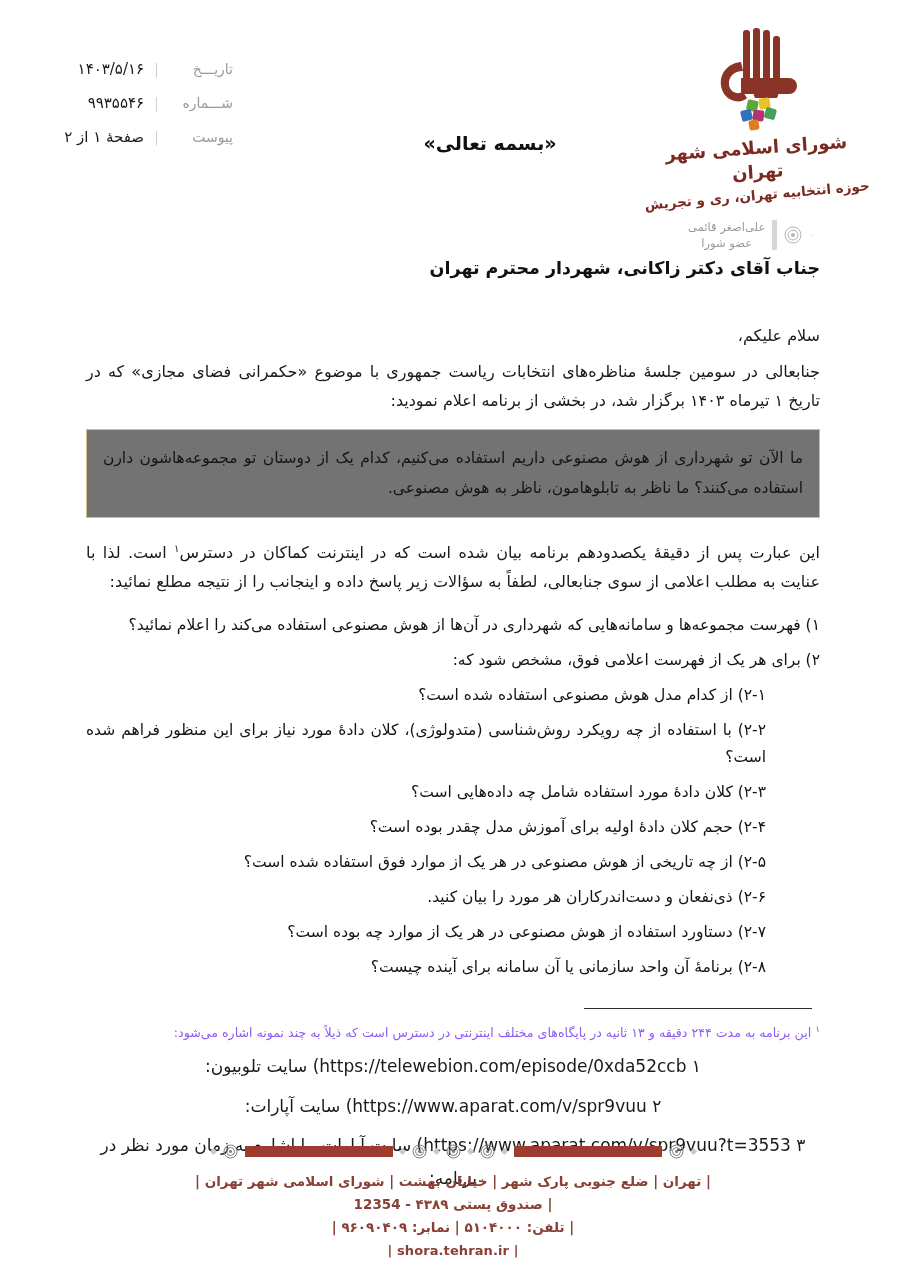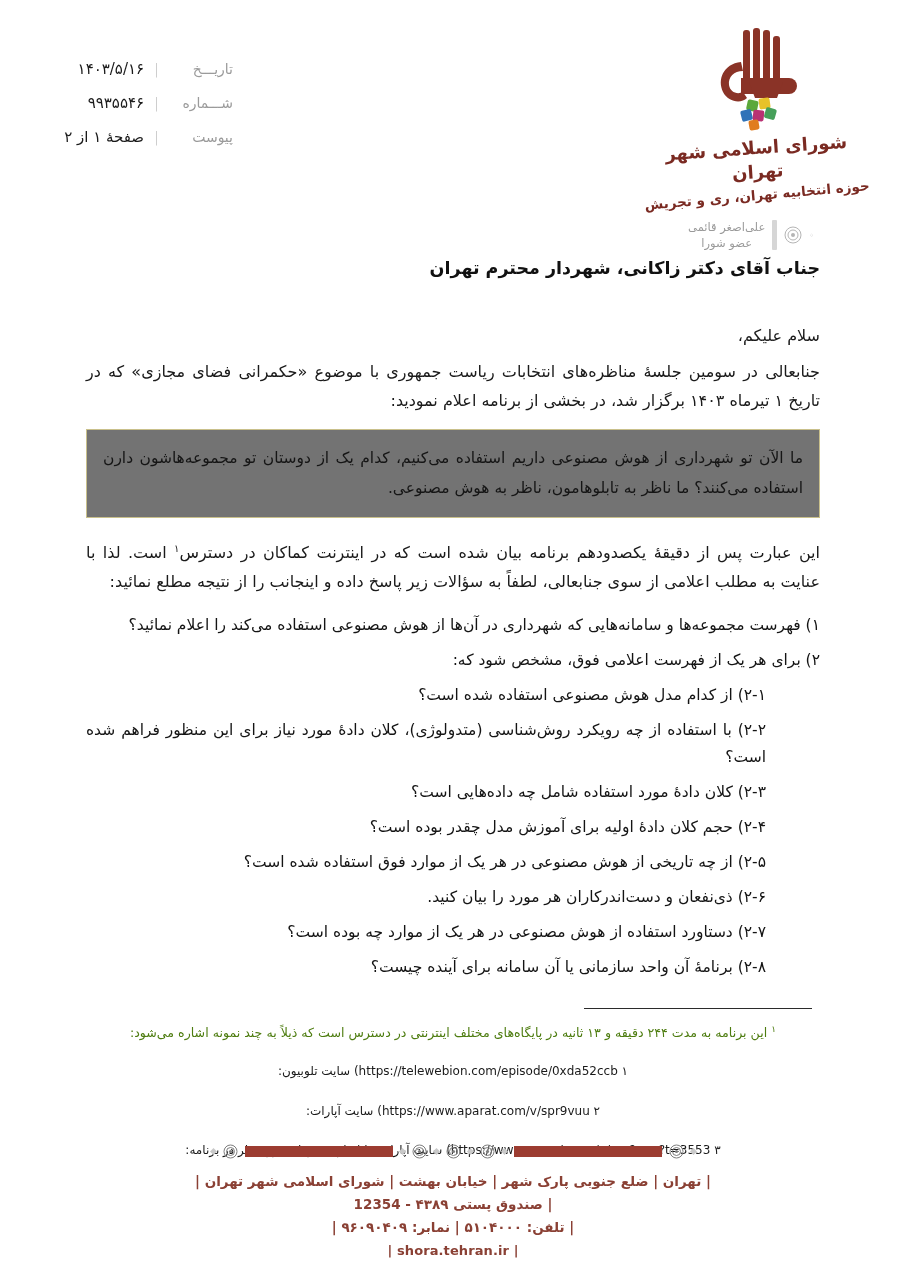--- a/index.html
+++ b/index.html
@@ -204,31 +204,31 @@
   }
   .fn-rule {
     width: 228px;
     height: 1.6px;
     background: #2b2b2b;
     margin: 0 8px 13px 0;
   }
   .fn-main {
     font-size: 12.6px;
     line-height: 1.75;
-    color: #4d7c0f;
-    text-align: center;
+    color: #8b5cf6;
+    text-align: right;
   }
   .fn-main sup { font-size: 9px; }
   .fn-link-row {
-    font-size: 12px;
+    font-size: 17px;
     line-height: 1.95;
     color: #1a1a1a;
     text-align: center;
     direction: rtl;
-    margin-top: 16px;
+    margin-top: 6px;
   }
   .fn-url {
     direction: ltr;
     unicode-bidi: embed;
     font-family: "DejaVu Sans", "Liberation Sans", sans-serif;
   }
 
   
   .footer {
     position: absolute;
@@ -288,20 +288,23 @@
         <span class="meta-sep">|</span>
         <span class="meta-value">۹۹۳۵۵۴۶</span>
       </div>
       <div class="meta-row">
         <span class="meta-label">پیوست</span>
         <span class="meta-sep">|</span>
         <span class="meta-value">صفحهٔ ۱ از ۲</span>
       </div>
     </div>
 
+    <div class="basmala">
+      <span class="basmala-inner">«بسمه تعالی»</span>
+    </div>
 
     <div class="logo-block">
       <div class="logo-mark">
         <svg viewBox="0 0 120 108" width="120" height="108" aria-hidden="true">
           <g fill="#8a3327">
             <rect x="46" y="6" width="7" height="52" rx="3"></rect>
             <rect x="56" y="4" width="7" height="54" rx="3"></rect>
             <rect x="66" y="6" width="7" height="52" rx="3"></rect>
             <rect x="76" y="12" width="7" height="46" rx="3"></rect>
             <path d="M44 54 h48 a8 8 0 0 1 0 16 h-48 z"></path>

